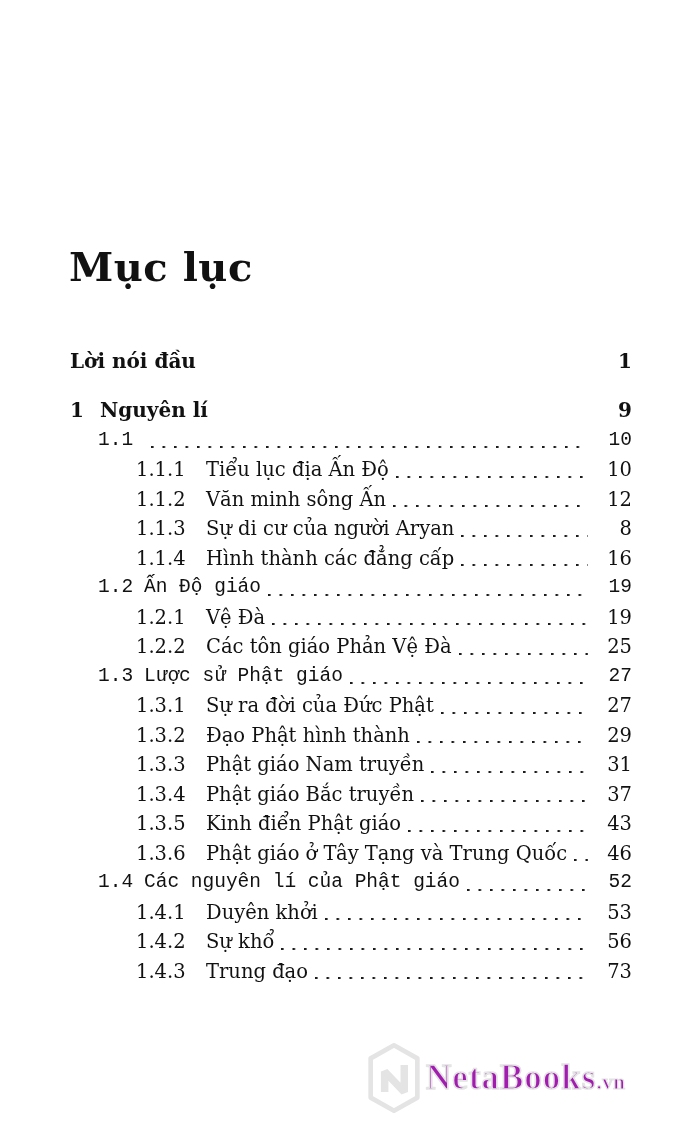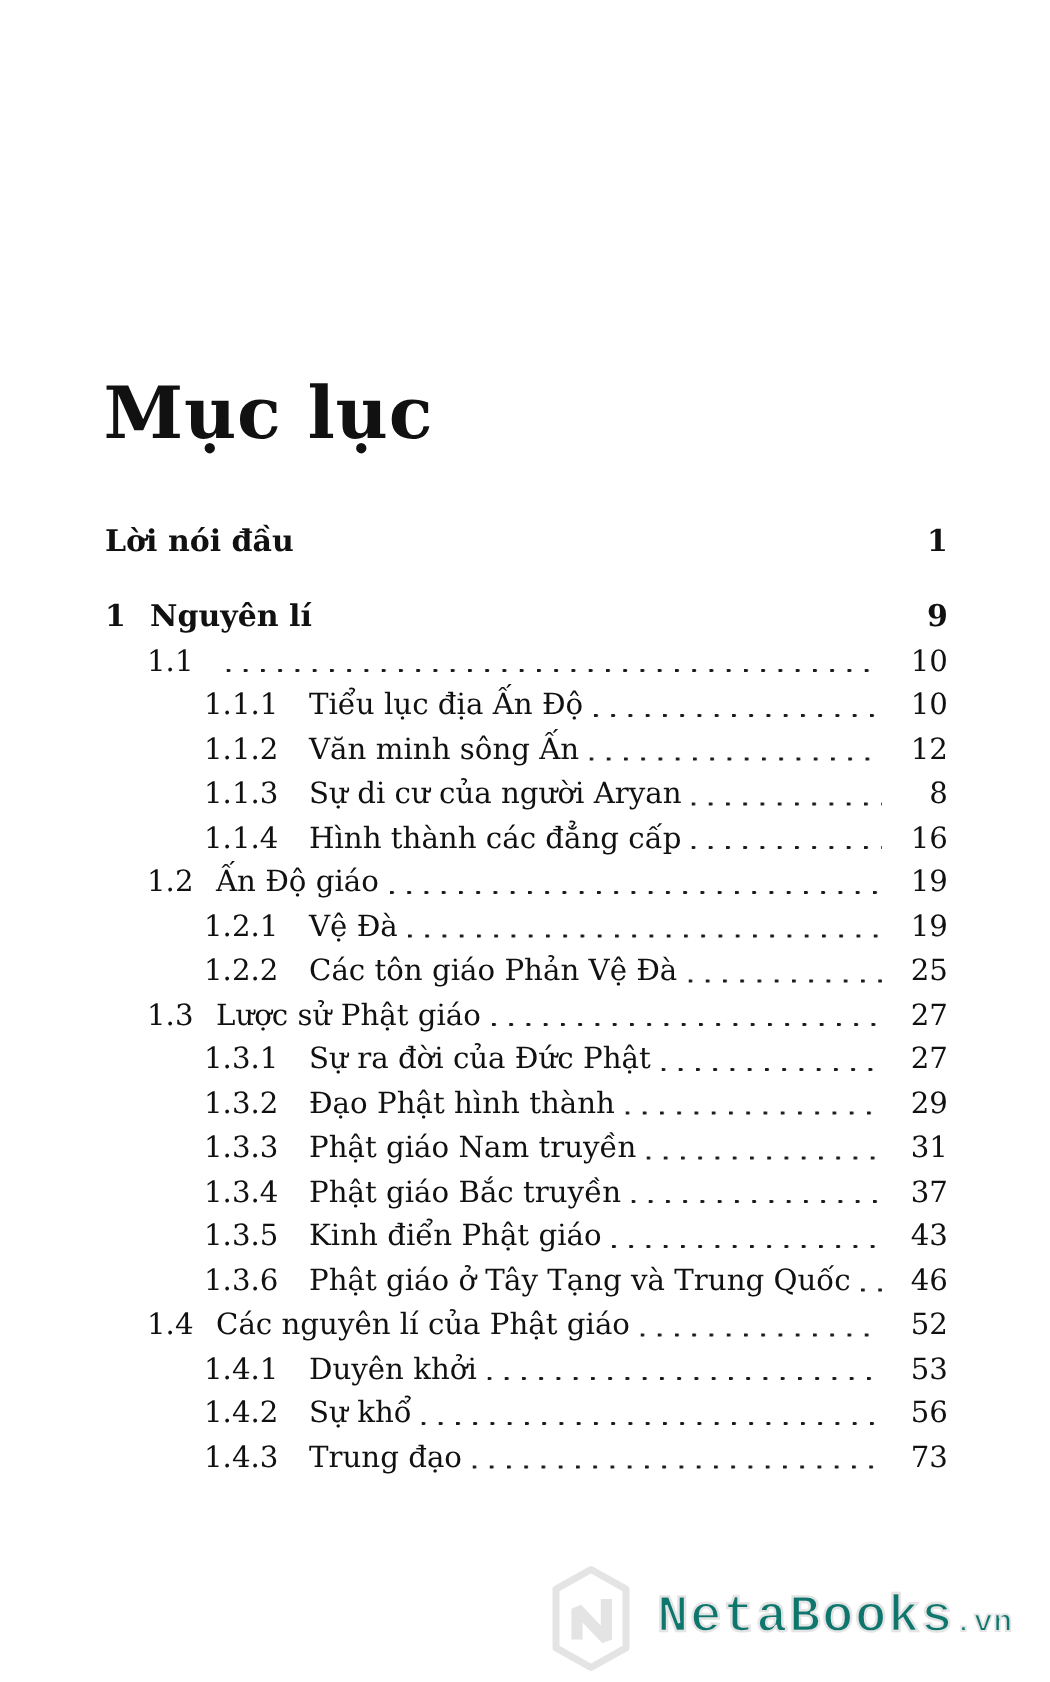--- a/index.html
+++ b/index.html
@@ -8,45 +8,45 @@
     background: #ffffff;
     position: relative;
     overflow: hidden;
     font-family: "DejaVu Serif", "Liberation Serif", serif;
     color: #111111;
   }
 
   .page-title {
     position: absolute;
     left: 69px; top: 216px;
-    font-size: 48px;
+    font-size: 40px;
     font-weight: bold;
     letter-spacing: 0.5px;
   }
 
   .toc {
     position: absolute;
     left: 70px; top: 346px;
     width: 562px;
   }
 
   .row {
     display: flex;
-    align-items: flex-start;
+    align-items: flex-end;
     height: 29.5px;
     line-height: 29.5px;
     font-size: 19.5px;
     white-space: nowrap;
   }
   .row.bold { font-weight: bold; font-size: 20px; }
   .row.preface { height: 30px; }
   .row.chapter { margin-top: 20px; }
 
   .row.chapter .num { width: 30px; flex: none; }
-  .row.section { padding-left: 28px; }
+  .row.section { padding-left: 28px; font-family: Liberation Mono, monospace; }
   .row.section .num { width: 46px; flex: none; }
   .row.subsection { padding-left: 66px; }
   .row.subsection .num { width: 70px; flex: none; }
 
   .ttl { flex: none; }
   .fill { flex: 1; }
 
   .leader {
     flex: 1;
     align-self: flex-end;
@@ -63,27 +63,27 @@
 
   .watermark {
     position: absolute;
     left: 366px; top: 1042px;
     display: flex;
     align-items: center;
     user-select: none;
   }
   .wm-logo { flex: none; }
   .wm-text {
-    font-family: Liberation Mono, monospace;
+    font-family: Liberation Serif, serif;
     font-weight: bold;
     font-size: 35px;
-    color: #0f766e;
+    color: #a21caf;
     -webkit-text-stroke: 1.6px #e4e4e4;
     letter-spacing: 1px;
-    margin-left: 16px;
+    margin-left: 4px;
     line-height: 72px;
   }
   .wm-tld {
     font-size: 21px;
     -webkit-text-stroke: 1.2px #e4e4e4;
     letter-spacing: 0.5px;
   }
 </style>
 </head>
 <body>

